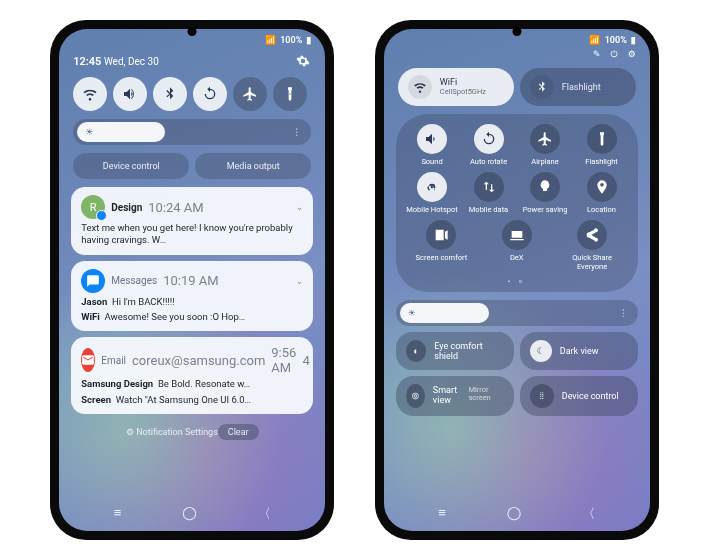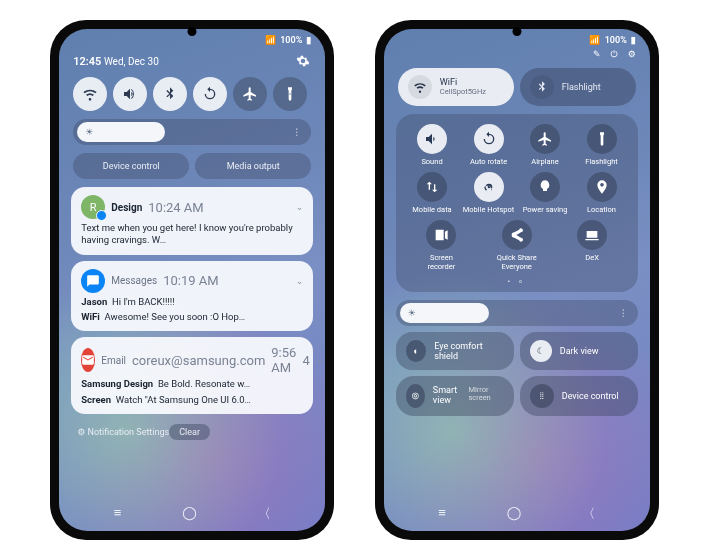--- a/index.html
+++ b/index.html
@@ -101,21 +101,21 @@
     border:1.5px solid #fafbfe;}
   .notif-avatar.msg { background:#0b84f5; }
   .notif-avatar.mail { background:#e34437; }
   .notif-title { font-weight:700; font-size:10px;}
   .notif-time { color:#7a8293; font-size:13px;}
   .notif-chev { margin-left:auto; color:#8a92a3;}
   .notif-body { font-size:9.5px; margin-top:3px; line-height:1.3;
     white-space:nowrap;overflow:hidden;text-overflow:ellipsis;}
   .notif-body b { font-weight:700; }
 
-  .foot-row { display:flex; justify-content:flex-start;
+  .foot-row { display:flex; justify-content:center;
     align-items:center; padding:4px 18px; font-size:9px; color:#e8ecf4;}
   .clear-chip { background:rgba(60,70,95,.45); padding:3px 10px;
     border-radius:10px;}
 
   .navbar {
     position:absolute; bottom:4px; left:0; right:0;
     display:flex; justify-content:space-around;
     color:#eef1f8; font-size:13px;
     padding:4px 24px;
   }
@@ -132,21 +132,21 @@
   .qs-big.on { background:#e9ecf3; color:#27344b; }
   .qs-big.off { background:rgba(55,65,90,.45); color:#e5e9f2; }
   .qs-big .circ { width:24px;height:24px;border-radius:50%;
     background:rgba(0,0,0,.08); display:flex;align-items:center;justify-content:center;}
   .qs-big .lbls { display:flex;flex-direction:column;line-height:1.1;}
   .qs-big .sub { font-size:7.5px; opacity:.7;}
 
   .qs-grid {
     margin: 0 12px 8px;
     background: rgba(55,65,90,.32);
-    border-radius:18px; padding:10px 8px 6px;
+    border-radius:32px; padding:10px 8px 6px;
   }
   .qs-grid-row { display:flex; justify-content:space-around; margin-bottom:6px;}
   .qs-item { width:52px; display:flex;flex-direction:column;align-items:center;
     gap:3px; font-size:7.5px; text-align:center;}
   .qs-circ { width:30px;height:30px;border-radius:50%;
     background:rgba(55,65,90,.55);
     display:flex;align-items:center;justify-content:center;}
   .qs-circ.on { background:#e9ecf3; color:#2a3a55; }
   .dots { text-align:center; font-size:8px; letter-spacing:3px; opacity:.8; margin-top:2px;}
 
@@ -384,36 +384,36 @@
             <div class="qs-circ">
               <svg viewBox="0 0 24 24" fill="currentColor">
                 <path d="M9 2h6v3l-1 2v13a2 2 0 01-4 0V7L9 5V2z"></path>
               </svg>
             </div>
             <span>Flashlight</span>
           </div>
         </div>
       <div class="qs-grid-row" id="qs-row-1">
           <div class="qs-item">
+            <div class="qs-circ on">
+              <svg viewBox="0 0 24 24" fill="currentColor">
+                <path d="M12 10a2 2 0 100 4 2 2 0 000-4zm-5 2a5 5 0 0110 0 5 5 0 01-2 4l1.5 1.5A7 7 0 005 12a7 7 0 002.5 5.5L9 16a5 5 0 01-2-4z"></path>
+              </svg>
+            </div>
+            <span>Mobile Hotspot</span>
+          </div>
+          <div class="qs-item">
             <div class="qs-circ">
               <svg viewBox="0 0 24 24" fill="currentColor">
                 <path d="M8 4l-4 4h3v8h2V8h3L8 4zm8 16l4-4h-3V8h-2v8h-3l4 4z"></path>
               </svg>
             </div>
             <span>Mobile data</span>
           </div>
           <div class="qs-item">
-            <div class="qs-circ on">
-              <svg viewBox="0 0 24 24" fill="currentColor">
-                <path d="M12 10a2 2 0 100 4 2 2 0 000-4zm-5 2a5 5 0 0110 0 5 5 0 01-2 4l1.5 1.5A7 7 0 005 12a7 7 0 002.5 5.5L9 16a5 5 0 01-2-4z"></path>
-              </svg>
-            </div>
-            <span>Mobile Hotspot</span>
-          </div>
-          <div class="qs-item">
             <div class="qs-circ">
               <svg viewBox="0 0 24 24" fill="currentColor">
                 <path d="M12 2a7 7 0 00-3 13v3h6v-3a7 7 0 00-3-13z"></path>
               </svg>
             </div>
             <span>Power saving</span>
           </div>
           <div class="qs-item">
             <div class="qs-circ">
               <svg viewBox="0 0 24 24" fill="currentColor">
@@ -423,37 +423,37 @@
             <span>Location</span>
           </div>
         </div>
       <div class="qs-grid-row" id="qs-row-2">
           <div class="qs-item">
             <div class="qs-circ">
               <svg viewBox="0 0 24 24" fill="currentColor">
                 <path d="M4 4h12v16H4V4zm14 3l4-2v14l-4-2V7z"></path>
               </svg>
             </div>
-            <span>Screen recorder</span>
+            <span>Screen comfort</span>
+          </div>
+          <div class="qs-item">
+            <div class="qs-circ">
+              <svg viewBox="0 0 24 24" fill="currentColor">
+                <path d="M4 6h16v10H4V6zm-2 12h20v2H2v-2z"></path>
+              </svg>
+            </div>
+            <span>DeX</span>
           </div>
           <div class="qs-item">
             <div class="qs-circ">
               <svg viewBox="0 0 24 24" fill="currentColor">
                 <path d="M18 8a3 3 0 10-2.83-4L8 8a3 3 0 100 8l7.17 4A3 3 0 1018 16l-7-4 7-4z"></path>
               </svg>
             </div>
             <span>Quick Share Everyone</span>
-          </div>
-          <div class="qs-item">
-            <div class="qs-circ">
-              <svg viewBox="0 0 24 24" fill="currentColor">
-                <path d="M4 6h16v10H4V6zm-2 12h20v2H2v-2z"></path>
-              </svg>
-            </div>
-            <span>DeX</span>
           </div>
         </div>
       <div class="dots">• ∘</div>
     </div>
 
     <div class="brightness" style="margin:0 12px 6px">
       <div class="bright-fill" style="width:38%">
         <span>☀</span>
       </div>
       <span class="bright-more">⋮</span>

